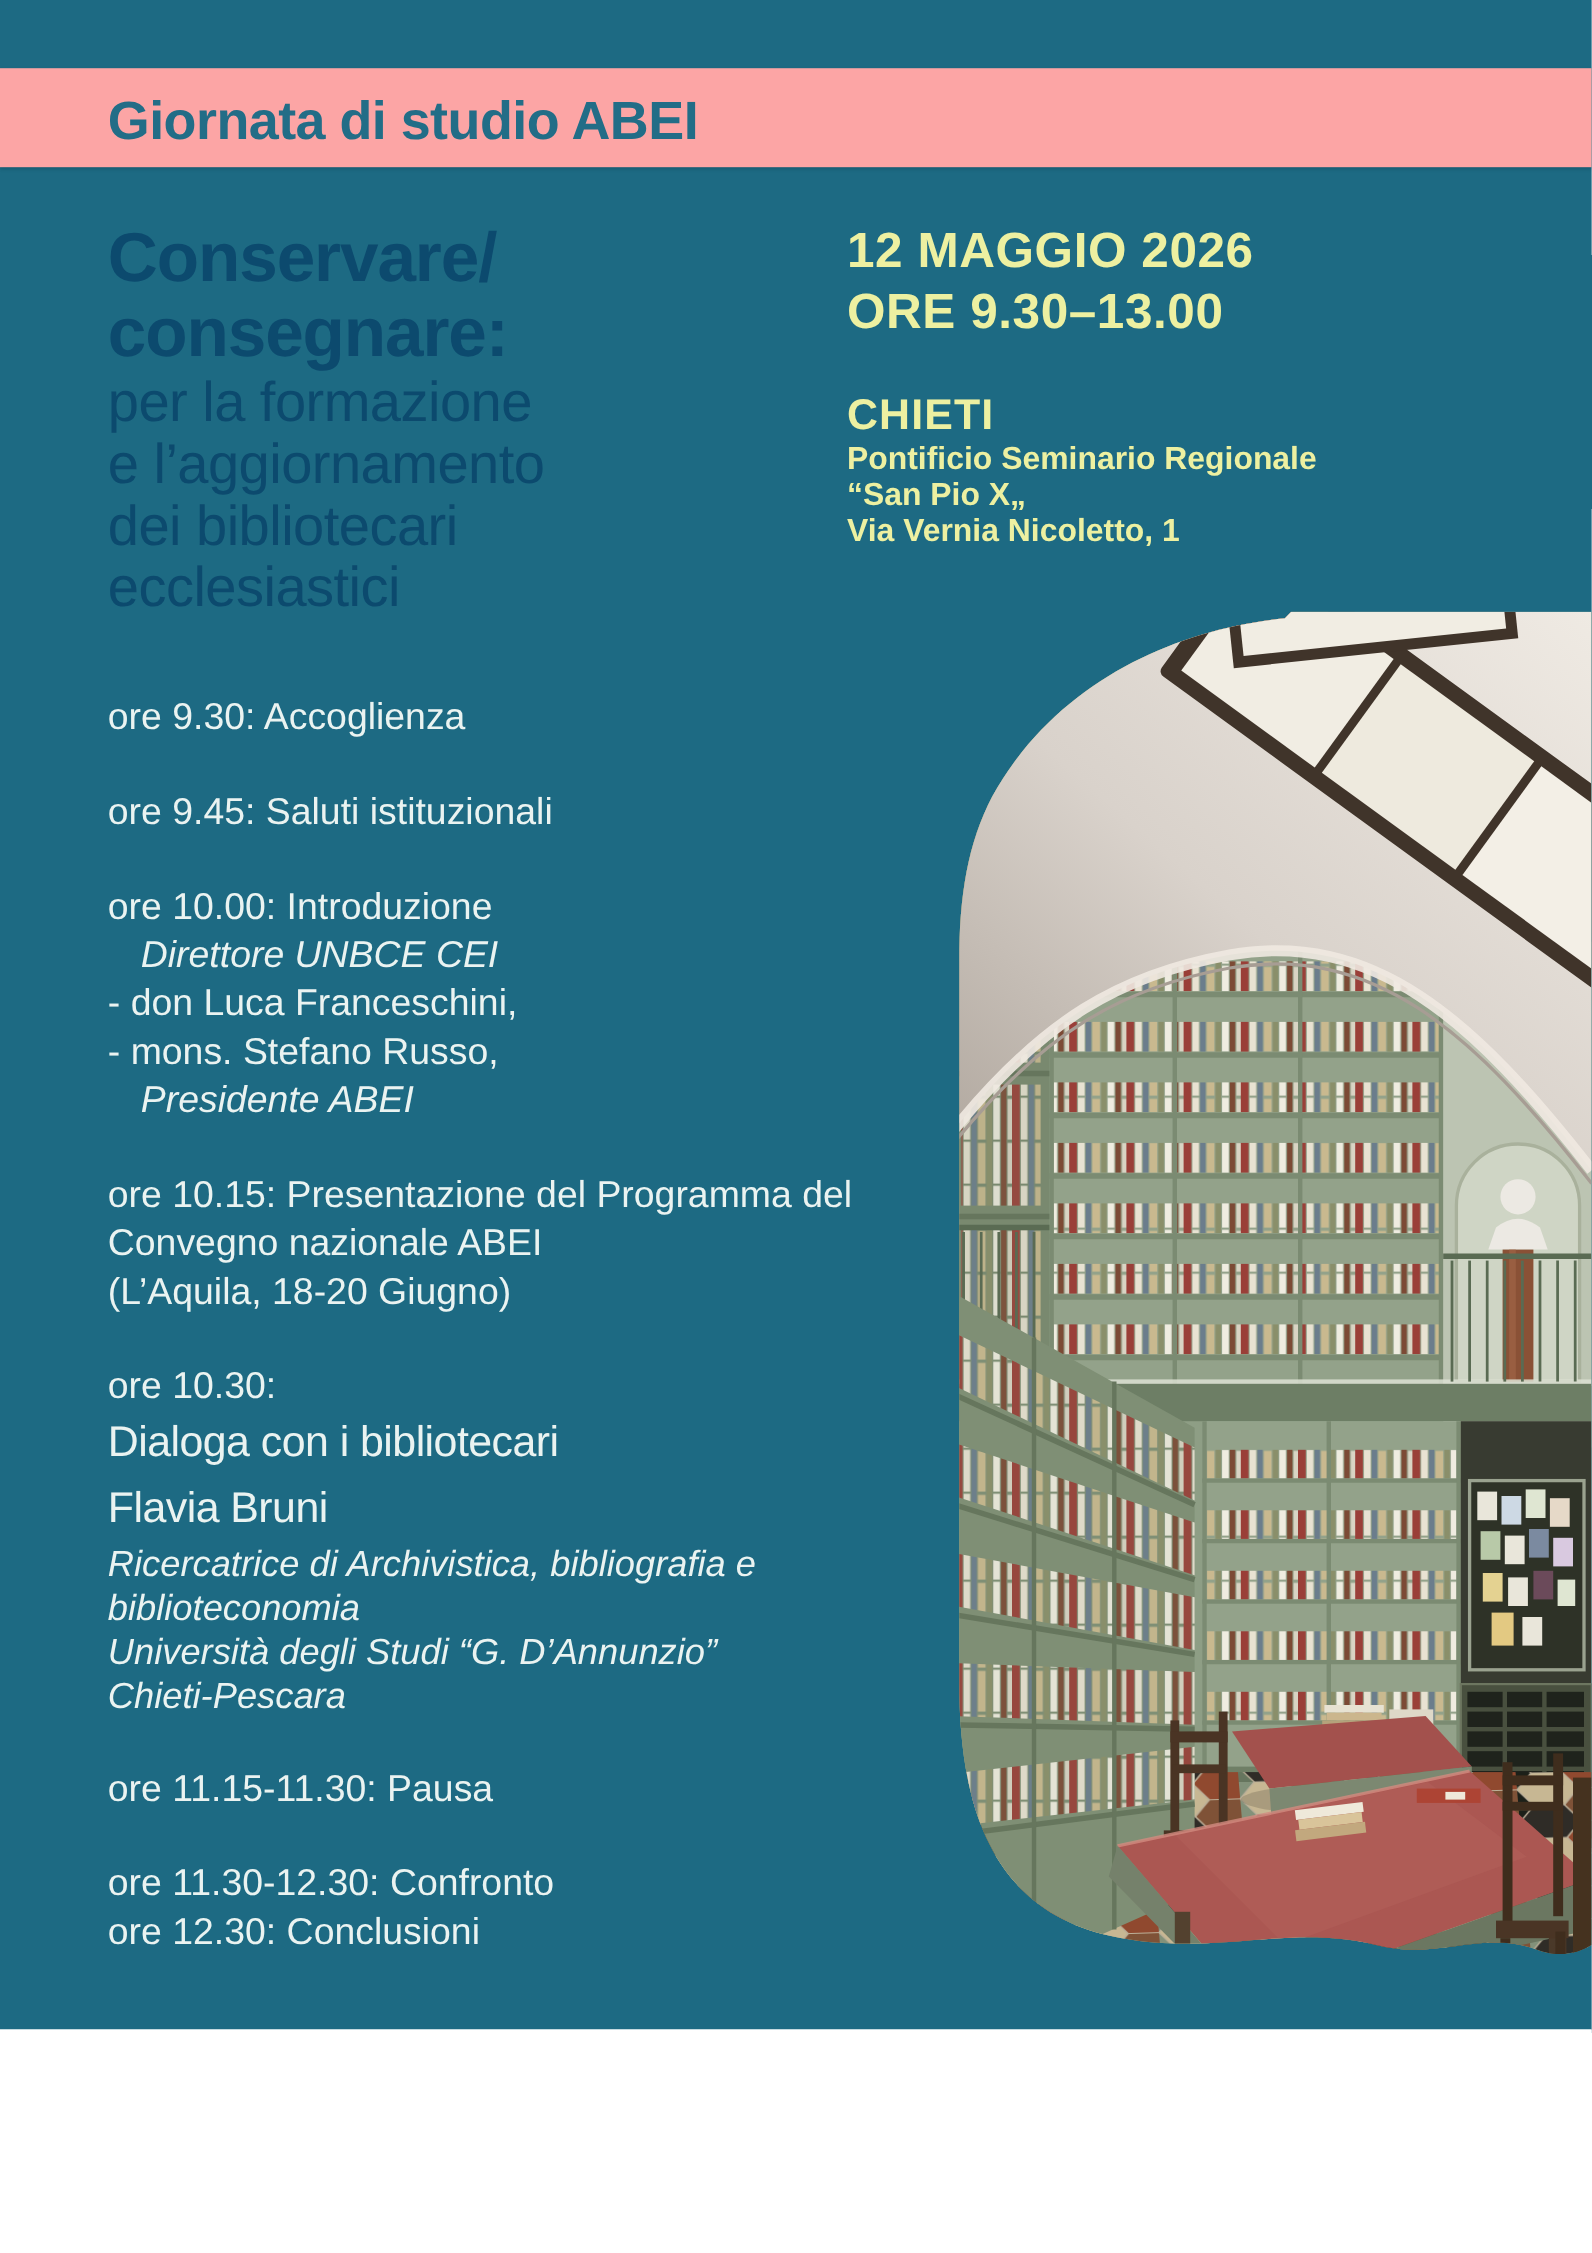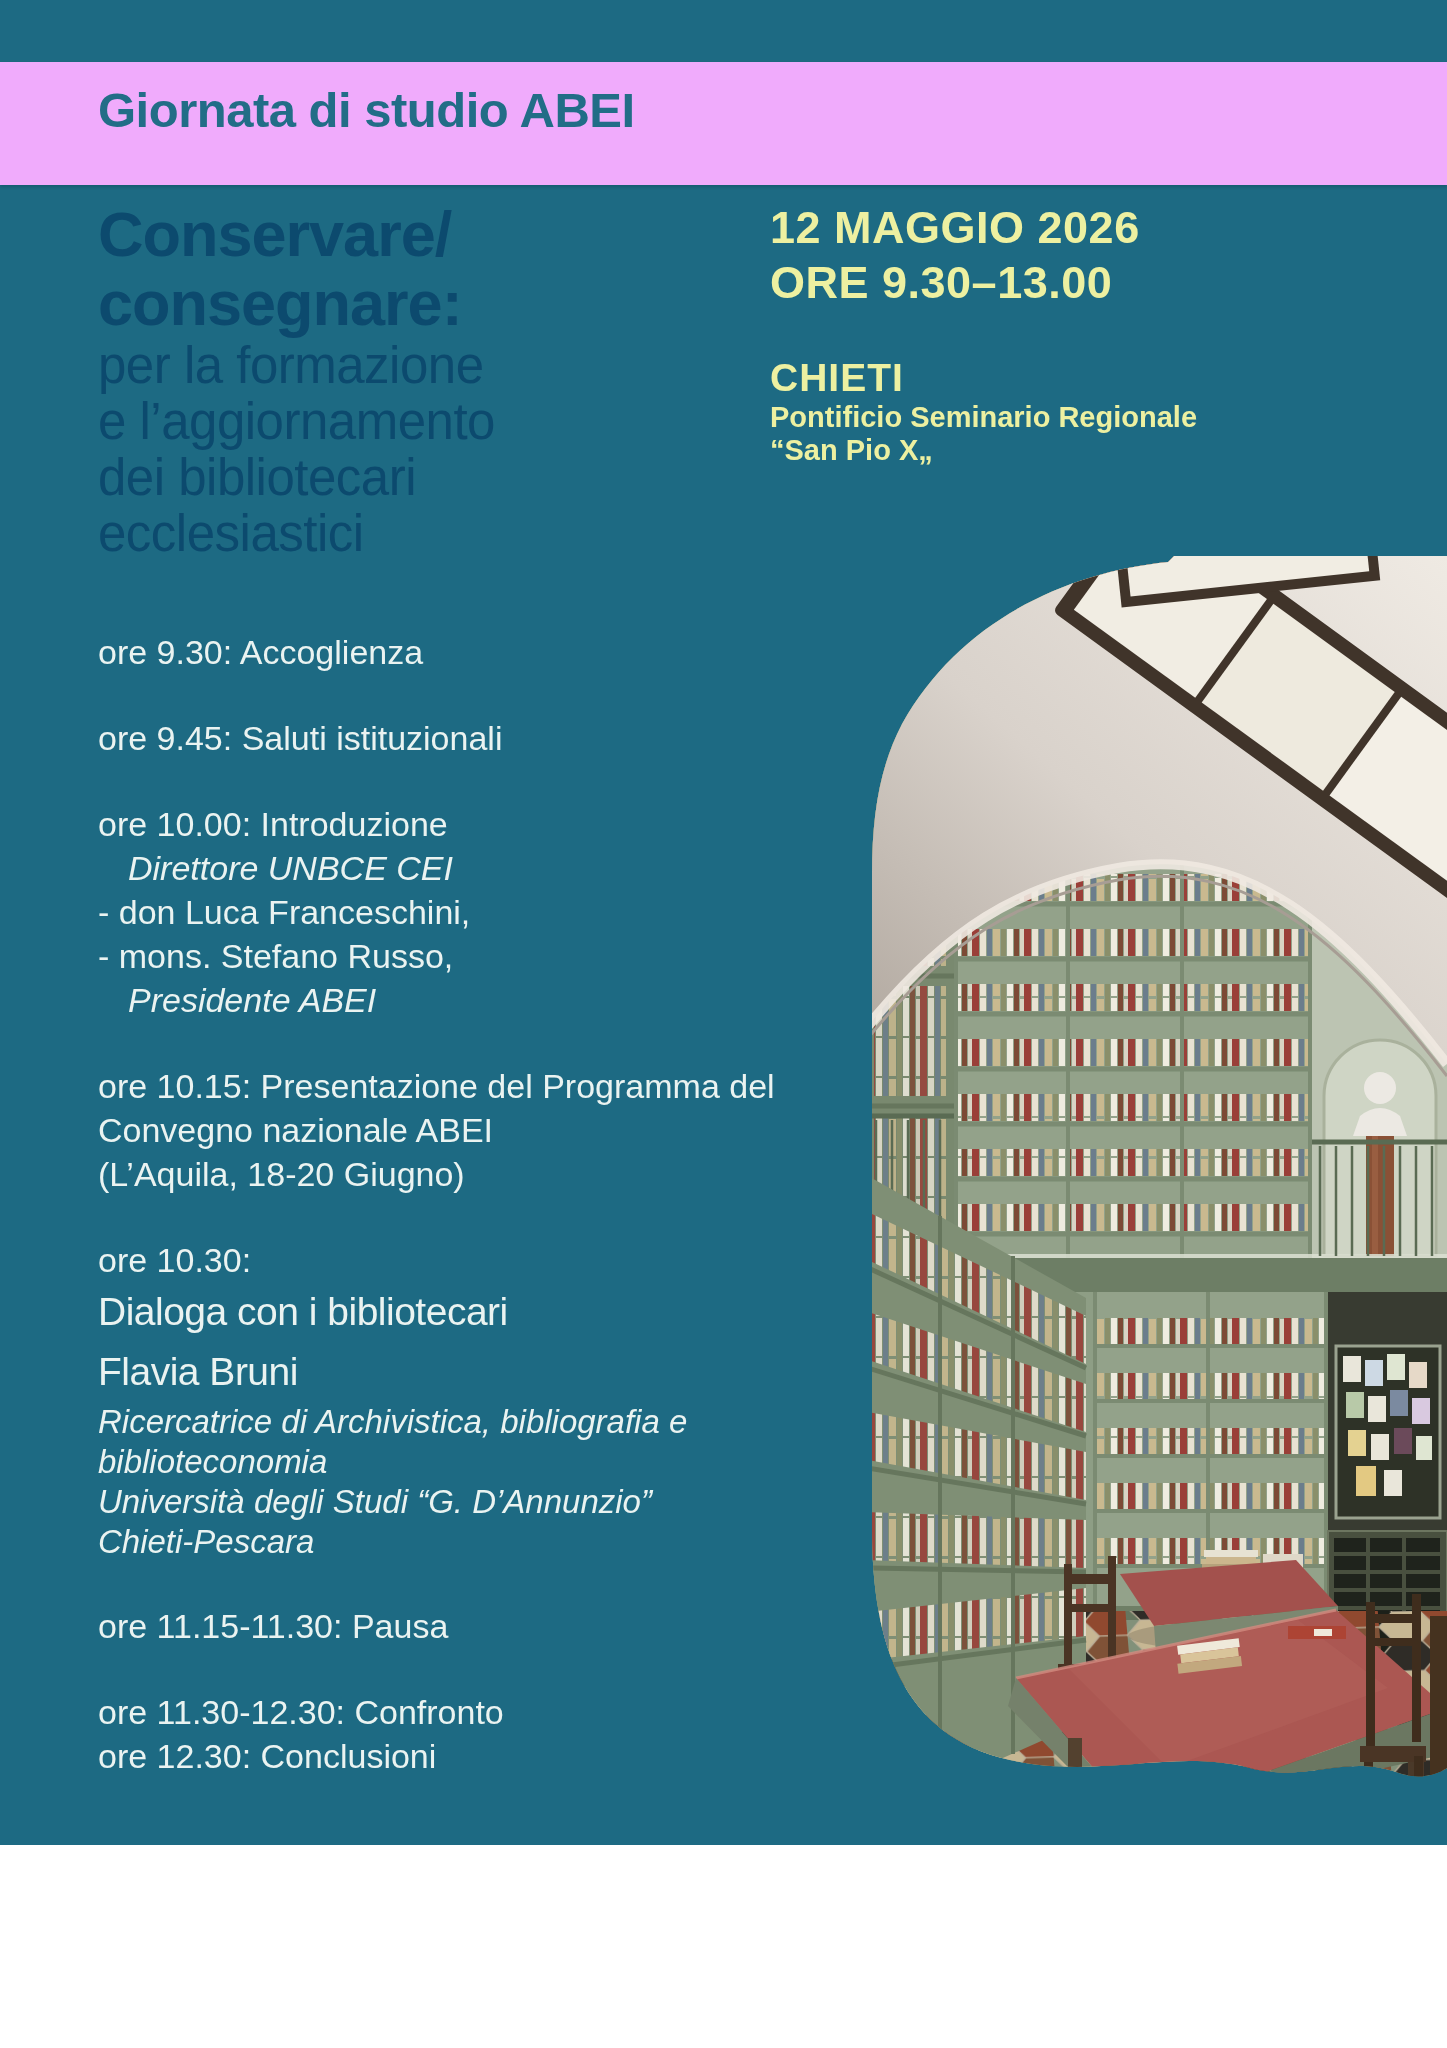--- a/index.html
+++ b/index.html
@@ -4,21 +4,21 @@
 <style>
   html,body{margin:0;padding:0;}
   body{
     width:1447px;height:2048px;position:relative;overflow:hidden;
     background:#ffffff;
     font-family:"Liberation Sans", sans-serif;
   }
   .poster{position:absolute;inset:0;}
   .teal-bg{position:absolute;left:0;top:0;width:1447px;height:1845px;background:#1d6a83;}
   .banner{
-    position:absolute;left:0;top:62px;width:1447px;height:123px;background:#f0abfc;
+    position:absolute;left:0;top:62px;width:1447px;height:90px;background:#fca5a5;
     box-shadow:0 2px 3px rgba(0,40,60,.25);
   }
   .banner-title{
     position:absolute;left:98px;top:20px;
     font-size:49px;font-weight:700;letter-spacing:-0.5px;color:#226d87;
   }
   .title-block{position:absolute;left:98px;top:200px;width:660px;color:#0c4a6e;}
   .title-bold{font-size:63px;line-height:69px;font-weight:700;letter-spacing:-1px;}
   .title-sub{font-size:51px;line-height:56px;font-weight:400;letter-spacing:-0.5px;}
   .event-block{
@@ -58,20 +58,21 @@
     <div class="title-sub">dei bibliotecari</div>
     <div class="title-sub">ecclesiastici</div>
   </div>
 
   <div class="event-block">
     <div class="event-date">12 MAGGIO 2026</div>
     <div class="event-time">ORE 9.30–13.00</div>
     <div class="event-city">CHIETI</div>
     <div class="event-venue">Pontificio Seminario Regionale</div>
     <div class="event-venue">“San Pio X„</div>
+    <div class="event-venue">Via Vernia Nicoletto, 1</div>
   </div>
 
   <div class="schedule" id="schedule">
       <div class="sch-block">
         <div class="sch-line sch-normal">ore 9.30: Accoglienza</div>
       </div>
       <div class="sch-block">
         <div class="sch-line sch-normal">ore 9.45: Saluti istituzionali</div>
       </div>
       <div class="sch-block">

